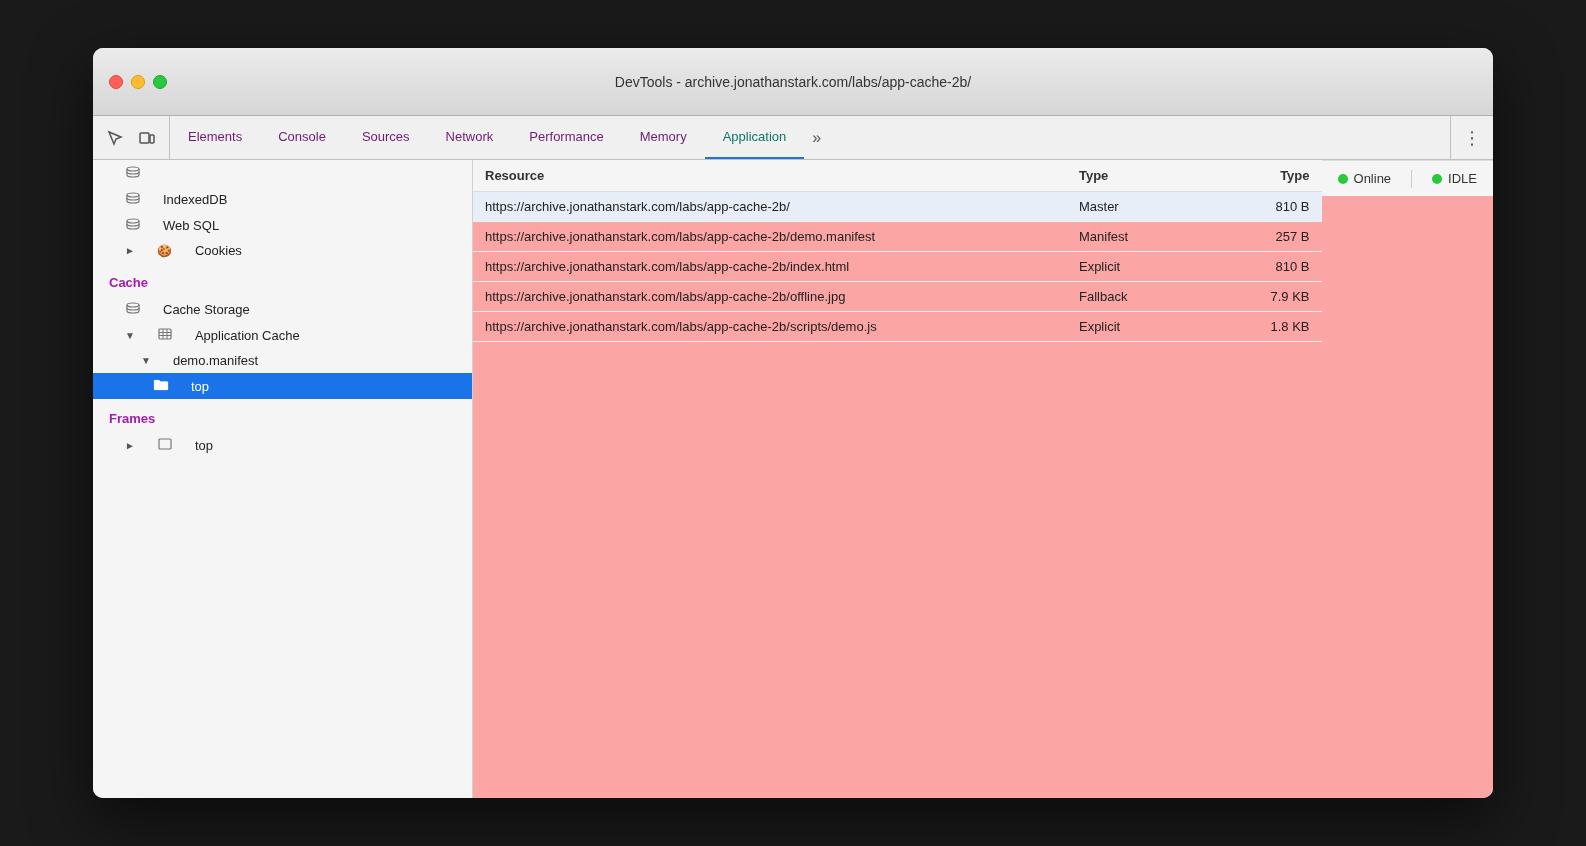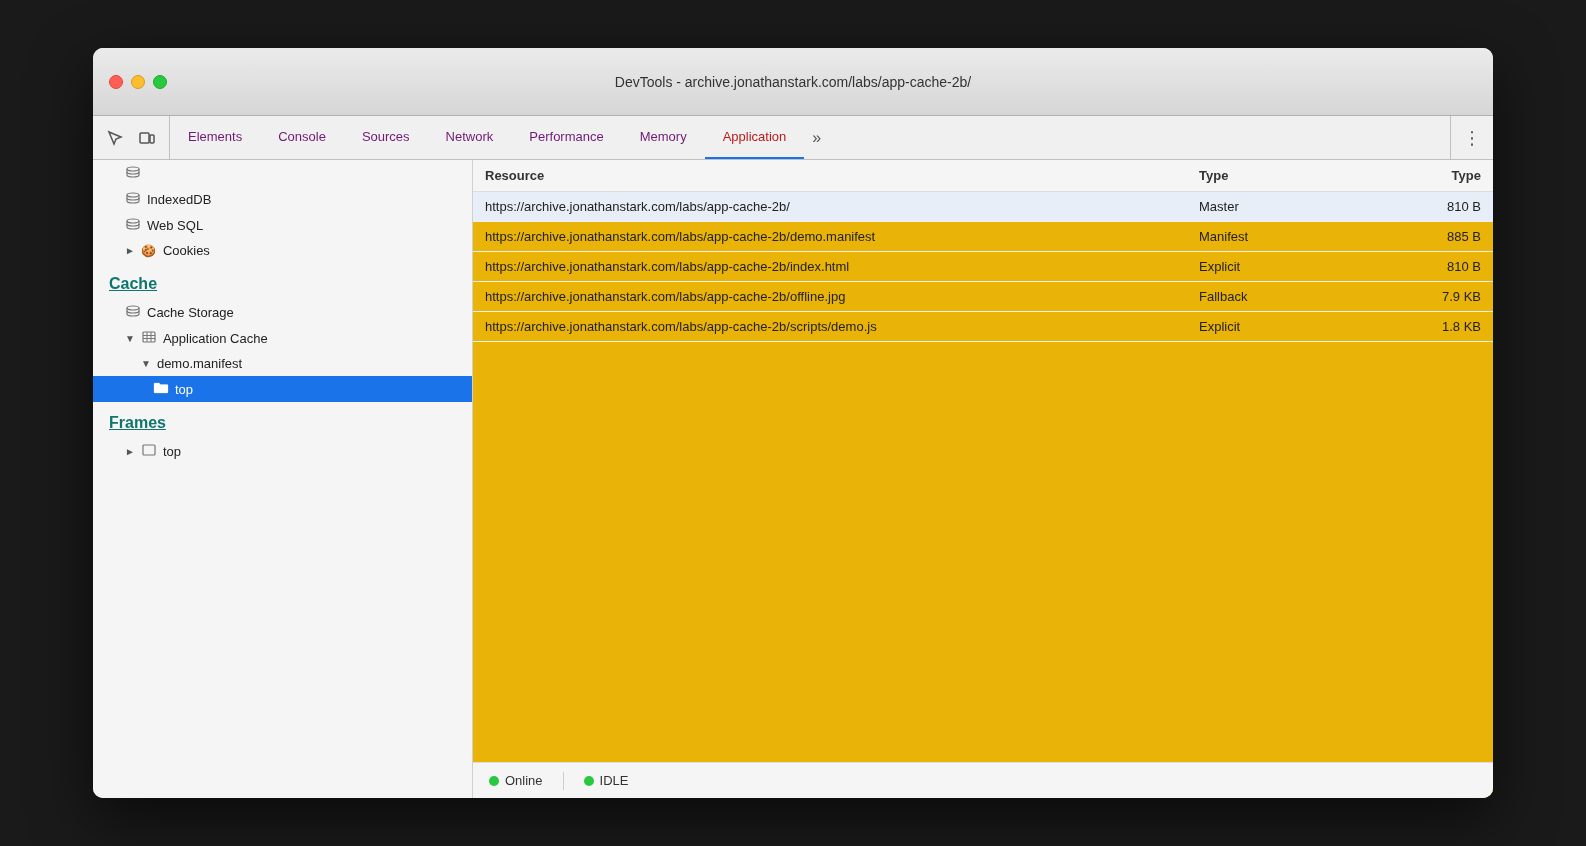--- a/index.html
+++ b/index.html
@@ -88,21 +88,21 @@
       padding: 0 18px;
       display: flex;
       align-items: center;
       font-size: 13px;
       color: #701a75;
       cursor: pointer;
       border-bottom: 2px solid transparent;
       white-space: nowrap;
     }
     .tab.active {
-      color: #b91c1c;
+      color: #0f766e;
       border-bottom: 2px solid #1a73e8;
       font-weight: 500;
     }
     .tab-more {
       padding: 0 8px;
       display: flex;
       align-items: center;
       color: #555;
       font-size: 16px;
       cursor: pointer;
@@ -123,35 +123,34 @@
     }
     .sidebar {
       width: 380px;
       background: #f5f5f5;
       border-right: 1px solid #d0d0d0;
       overflow-y: auto;
       flex-shrink: 0;
       padding-bottom: 16px;
     }
     .sidebar-section-label {
-      font-size: 16px;
+      font-size: 13px;
       font-weight: 600;
-      color: #0f766e;
+      color: #a21caf;
       padding: 12px 16px 6px 16px;
       text-transform: none;
-      text-decoration: underline;
     }
     .sidebar-item {
       display: flex;
       align-items: center;
       padding: 5px 16px 5px 24px;
       font-size: 13px;
       color: #222;
       cursor: pointer;
-      gap: 6px;
+      gap: 22px;
     }
     .sidebar-item.active {
       background: #1a73e8;
       color: white;
     }
     .sidebar-item.active .sidebar-icon { color: white; }
     .sidebar-item.indent1 { padding-left: 32px; }
     .sidebar-item.indent2 { padding-left: 48px; }
     .sidebar-item.indent3 { padding-left: 60px; }
     .sidebar-icon {
@@ -162,23 +161,23 @@
       text-align: center;
     }
     .sidebar-item.active .sidebar-icon { color: white; }
     .expand-arrow {
       font-size: 10px;
       flex-shrink: 0;
     }
     .content-panel {
       flex: 1;
       display: flex;
-      flex-direction: column;
+      flex-direction: row;
       overflow: hidden;
-      background: #eab308;
+      background: #fca5a5;
     }
     .table-container {
       flex: 1;
       overflow-y: auto;
     }
     table {
       width: 100%;
       border-collapse: collapse;
       font-size: 13px;
     }
@@ -400,21 +399,21 @@
           </thead>
           <tbody id="table-body">
           <tr style="background: rgb(232, 238, 248);">
                 <td class="col-resource">https://archive.jonathanstark.com/labs/app-cache-2b/</td>
                 <td class="col-type">Master</td>
                 <td class="col-size">810 B</td>
               </tr>
               <tr>
                 <td class="col-resource">https://archive.jonathanstark.com/labs/app-cache-2b/demo.manifest</td>
                 <td class="col-type">Manifest</td>
-                <td class="col-size">885 B</td>
+                <td class="col-size">257 B</td>
               </tr>
               <tr>
                 <td class="col-resource">https://archive.jonathanstark.com/labs/app-cache-2b/index.html</td>
                 <td class="col-type">Explicit</td>
                 <td class="col-size">810 B</td>
               </tr>
               <tr>
                 <td class="col-resource">https://archive.jonathanstark.com/labs/app-cache-2b/offline.jpg</td>
                 <td class="col-type">Fallback</td>
                 <td class="col-size">7.9 KB</td>

